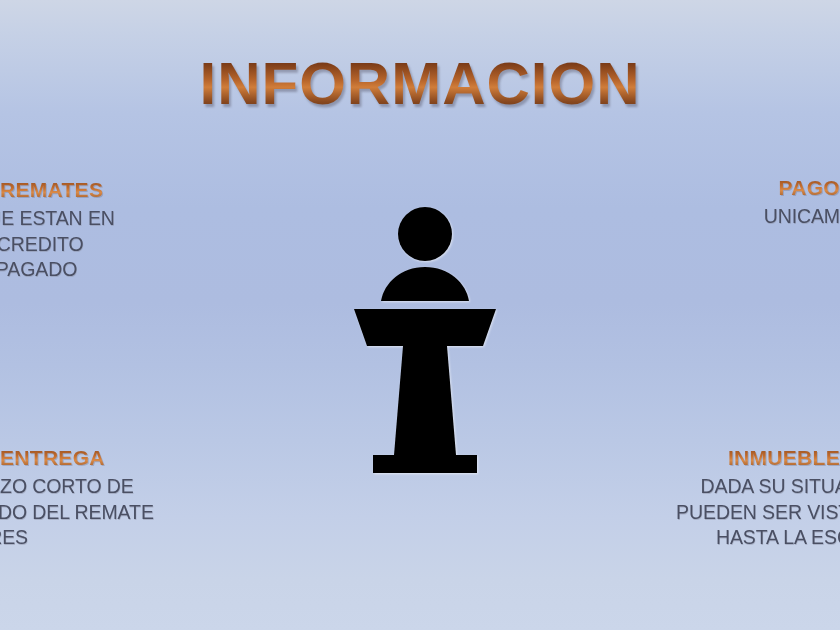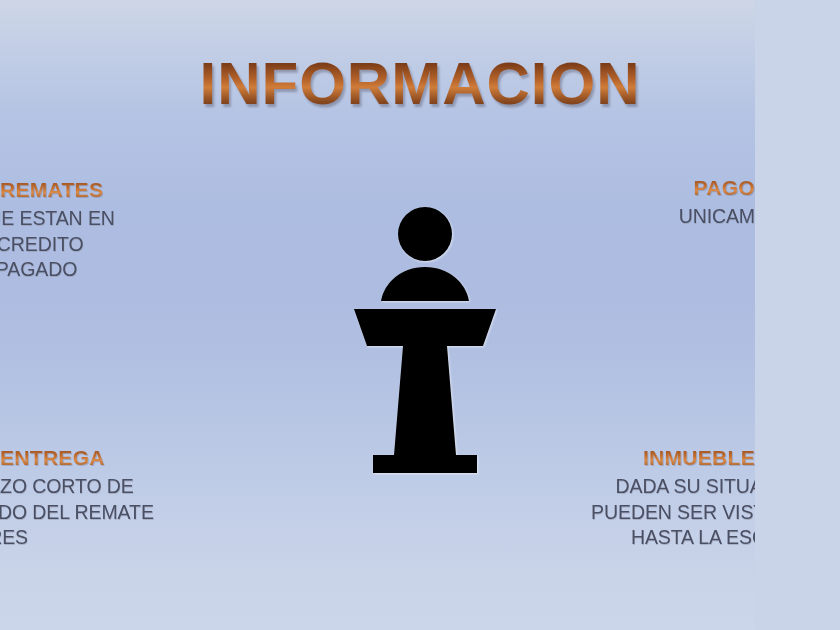--- a/index.html
+++ b/index.html
@@ -9,21 +9,21 @@
   body {
     width: 840px;
     height: 630px;
     overflow: hidden;
     font-family: "Liberation Sans", sans-serif;
     background: #c9d4e8;
   }
 
   #slide {
     position: relative;
-    width: 755px;
+    width: 840px;
     height: 630px;
     overflow: hidden;
     background:
       linear-gradient(to bottom,
         #ced6e6 0%,
         #c6d1e6 5%,
         #b5c4e4 18%,
         #adbde1 33%,
         #adbce0 48%,
         #b2c1e2 58%,

